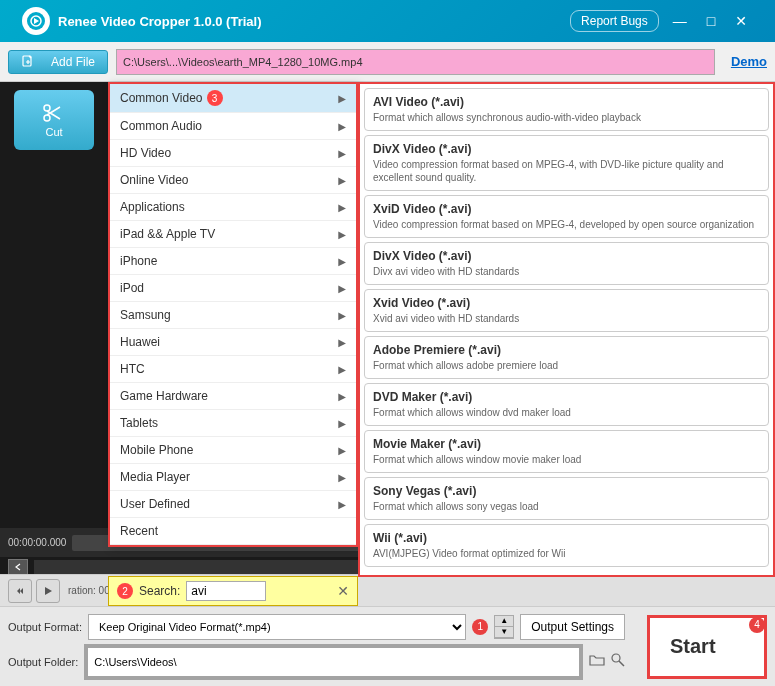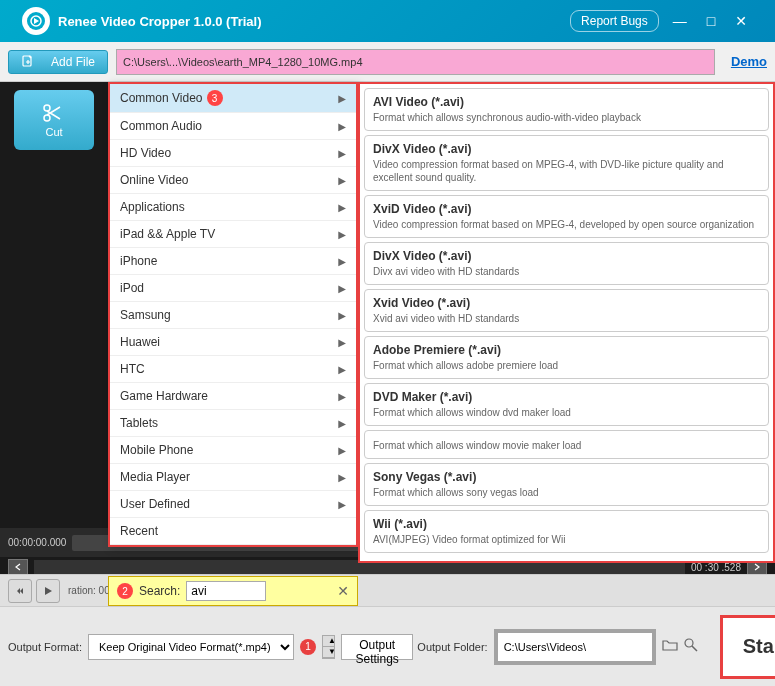--- a/index.html
+++ b/index.html
@@ -527,20 +527,21 @@
     </div>
     <div class="format-item">
       <div class="format-item-title">Adobe Premiere (*.avi)</div>
       <div class="format-item-desc">Format which allows adobe premiere load</div>
     </div>
     <div class="format-item">
       <div class="format-item-title">DVD Maker (*.avi)</div>
       <div class="format-item-desc">Format which allows window dvd maker load</div>
     </div>
     <div class="format-item">
+      <div class="format-item-title">Movie Maker (*.avi)</div>
       <div class="format-item-desc">Format which allows window movie maker load</div>
     </div>
     <div class="format-item">
       <div class="format-item-title">Sony Vegas (*.avi)</div>
       <div class="format-item-desc">Format which allows sony vegas load</div>
     </div>
     <div class="format-item">
       <div class="format-item-title">Wii (*.avi)</div>
       <div class="format-item-desc">AVI(MJPEG) Video format optimized for Wii</div>
     </div>
@@ -591,21 +592,21 @@
     <span class="search-badge">2</span>
     <span class="search-label">Search:</span>
     <input class="search-input" type="text" value="avi" style="">
     <span class="search-close">✕</span>
   </div>
 
 </div>
 
 <div class="bottom-bar">
   <div style="display:flex; align-items:center; gap:6px; flex:1;">
-    <div style="flex:1; display:flex; flex-direction:row; gap:4px;">
+    <div style="flex:1; display:flex; flex-direction:column; gap:4px;">
       <div class="output-format-row">
         <span class="output-label">Output Format:</span>
         <select class="output-format-select">
           <option value="Keep Original Video Format(*.mp4)">Keep Original Video Format(*.mp4)</option>
         </select>
         <span class="format-badge">1</span>
         <div class="spin-btns">
           <button class="spin-btn">▲</button>
           <button class="spin-btn">▼</button>
         </div>

